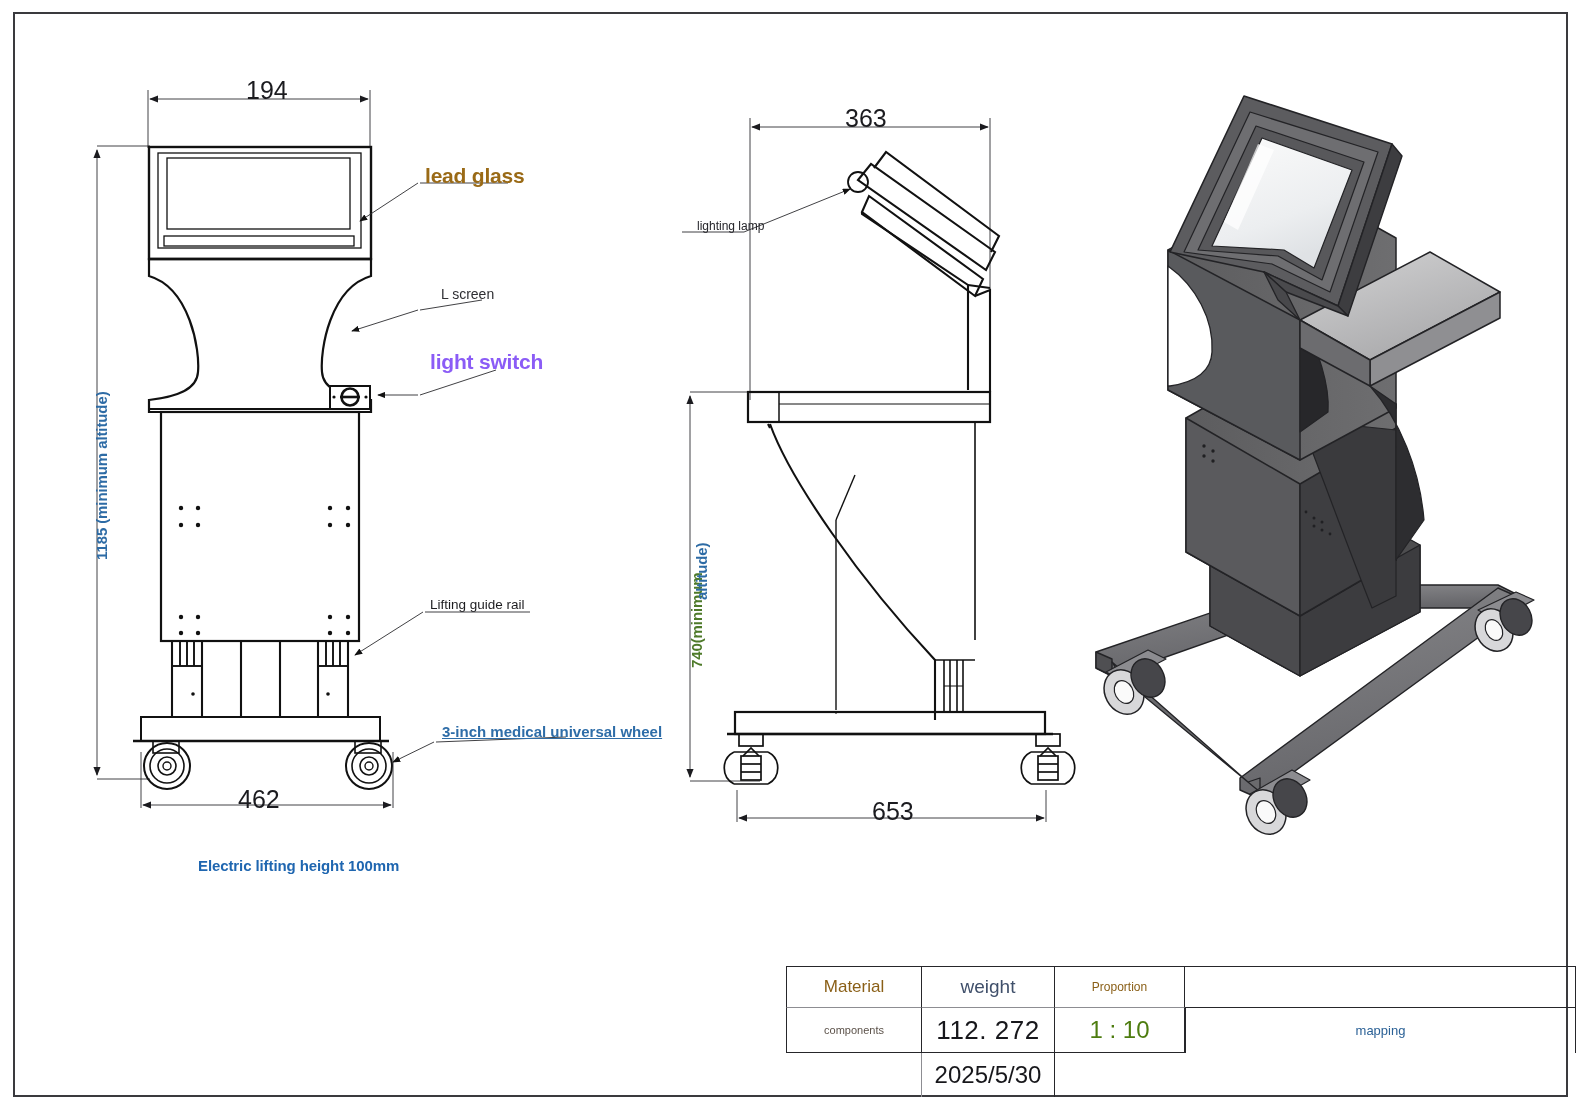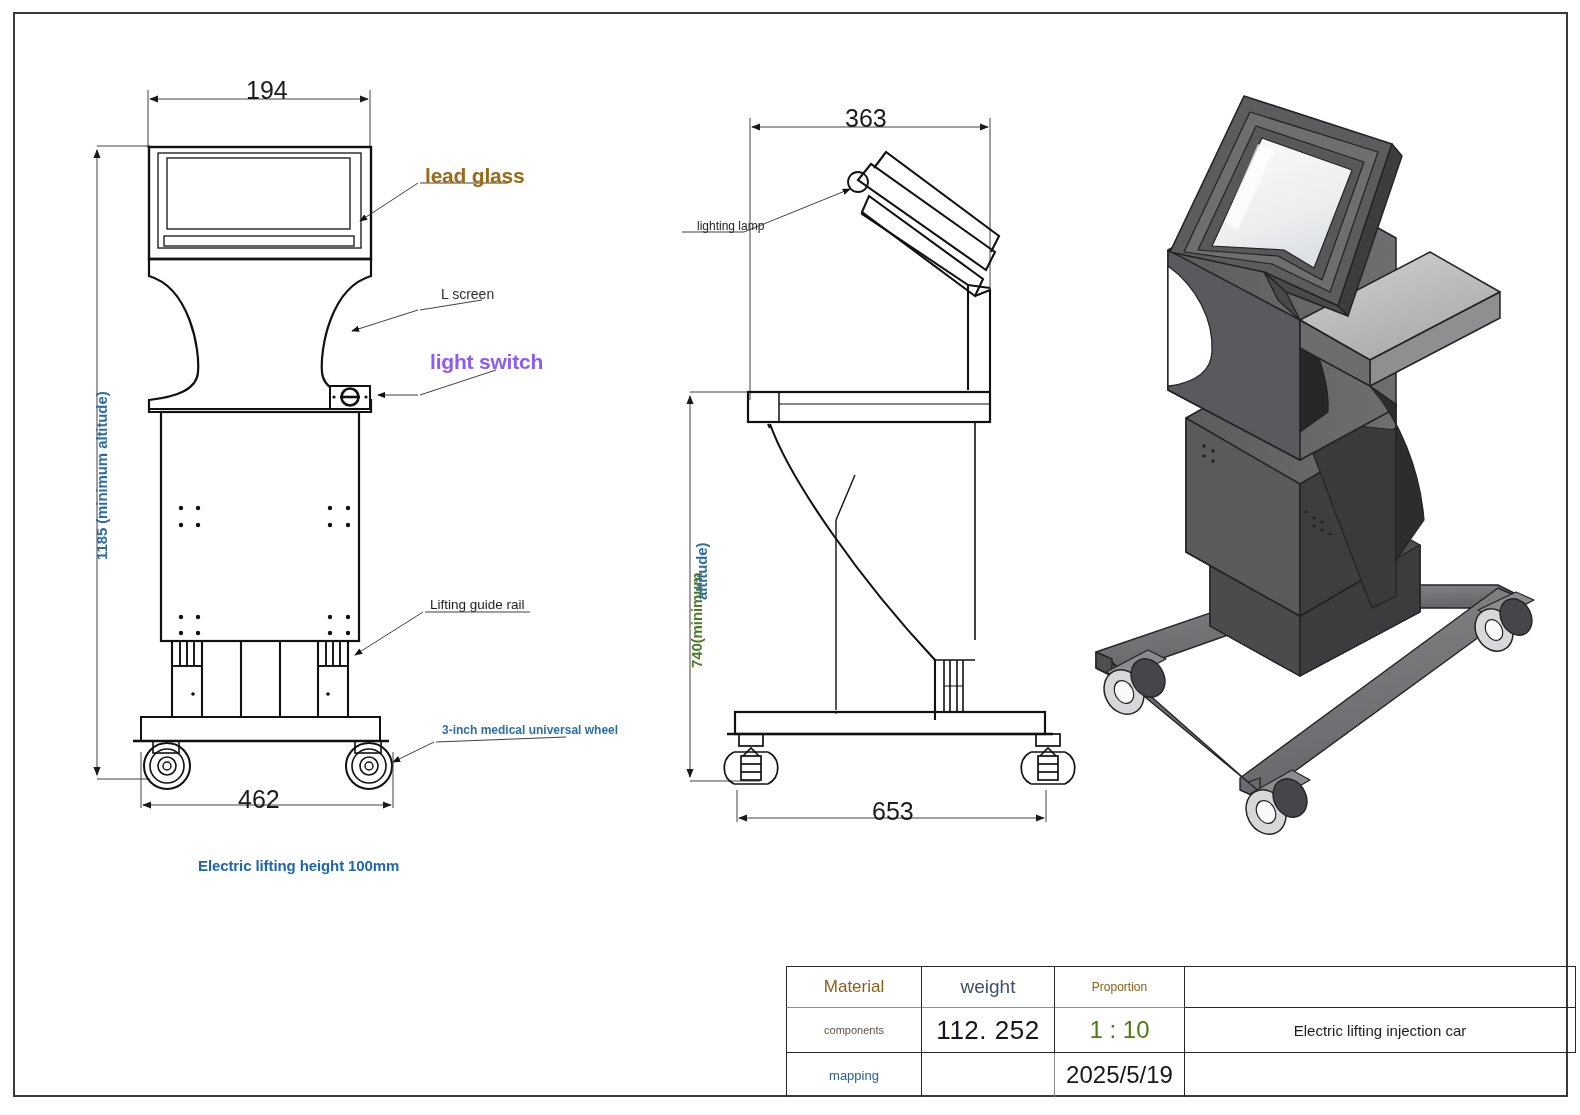--- a/index.html
+++ b/index.html
@@ -61,23 +61,24 @@
     color: #2f2f33;
     padding-left: 12px;
   }
   .ann-lifting-rail {
     left: 430px; top: 598px;
     font-size: 13.5px;
     color: #1d1d20;
   }
   .ann-wheel {
     left: 442px; top: 724px;
-    font-size: 12px;
+    font-size: 15px;
     color: #2e6da8;
     font-weight: 600;
+    text-decoration: underline;
   }
   .ann-lamp {
     left: 697px; top: 220px;
     font-size: 12px;
     color: #25252a;
   }
   .ann-elec-lift {
     left: 198px; top: 858px;
     font-size: 15px;
     color: #1f66b0;
@@ -519,22 +520,21 @@
   <div class="dimv dim-740a">740(minimum</div>
   <div class="dimv dim-740b">altitude)</div>
 
   <div id="titleblock">
     <div class="cell r0 c0 thin-b tb-material">Material</div>
     <div class="cell r0 thin-b tb-weight">weight</div>
     <div class="cell r0 thin-b tb-proportion">Proportion</div>
     <div class="cell r0 tb-blank"></div>
 
     <div class="cell c0 tb-components">components</div>
-    <div class="cell tb-weightval">112. 252</div>
+    <div class="cell tb-weightval">112. 272</div>
     <div class="cell tb-ratio">1 : 10</div>
-    <div class="cell tb-product">Electric lifting injection car</div>
 
     <div class="cell c0 nob tb-mapping">mapping</div>
     <div class="cell nob thin-r tb-blank"></div>
-    <div class="cell nob tb-dateval">2025/5/19</div>
+    <div class="cell nob tb-dateval">2025/5/30</div>
   </div>
 
 </div>
 
 </body></html>

